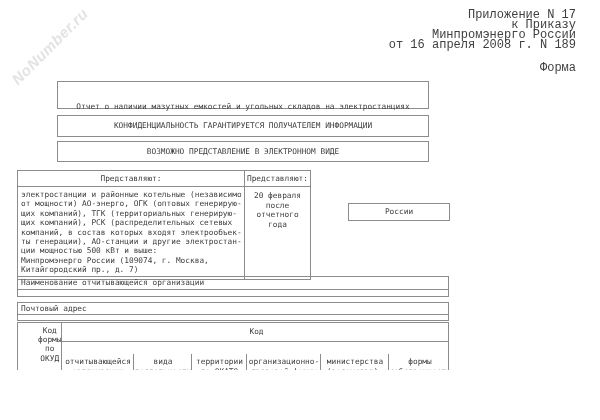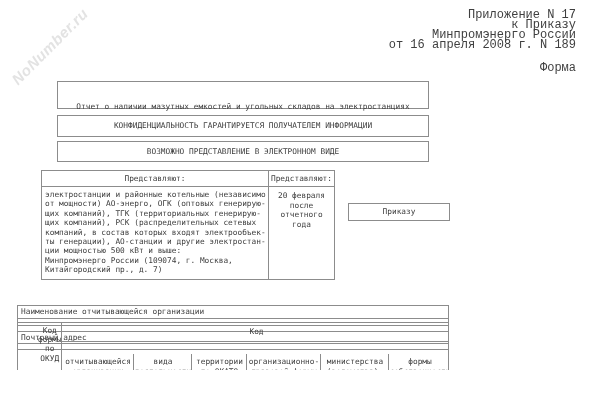--- a/index.html
+++ b/index.html
@@ -28,36 +28,36 @@
 
   
   .box { position:absolute; left:57px; width:372px; border:1px solid #8c8c8c;
          text-align:center; box-sizing:border-box; }
   .title-box { top:81px; height:28px; padding-top:20px; line-height:10px; }
   .conf-box  { top:115px; height:22px; line-height:20px; }
   .elec-box  { top:141px; height:21px; line-height:19px; }
 
   
   .t1 { position:absolute; left:17px; top:170px; width:294px;
-        border:1px solid #8c8c8c; box-sizing:border-box;margin-left:24px; }
+        border:1px solid #8c8c8c; box-sizing:border-box; }
   .t1 .row { display:flex; }
   .t1 .row.h { border-bottom:1px solid #8c8c8c; }
   .t1 .c1 { width:227px; border-right:1px solid #8c8c8c; box-sizing:border-box; }
   .t1 .c2 { flex:1; text-align:center; }
   .t1 .h .c1, .t1 .h .c2 { text-align:center; padding:3px 1px; }
   .t1 .b .c1 { text-align:left; padding:3px 1px 4px 3px; line-height:9.4px; }
   .t1 .b .c2 { padding-top:4px; line-height:9.6px; }
 
   
   .period-box { position:absolute; left:348px; top:203px; width:102px; height:18px;
         border:1px solid #8c8c8c; box-sizing:border-box; text-align:center; line-height:16px; }
 
   
   .wrow { position:absolute; left:17px; width:432px; border:1px solid #8c8c8c;
-          box-sizing:border-box; padding-left:3px;margin-top:29px; }
+          box-sizing:border-box; padding-left:3px; }
   .org-row    { top:276px; height:14px; line-height:12px; }
   .org-fill   { top:289px; height:8px;  padding:0; }
   .postal-row { top:302px; height:13px; line-height:11px; }
   .postal-fill{ top:314px; height:7px;  padding:0; }
 
   
   .kt { position:absolute; left:17px; top:322px; width:432px; height:48px;
         border:1px solid #8c8c8c; border-bottom:none; box-sizing:border-box;
         display:flex; overflow:hidden;padding-left:20px; }
   .kt-okud { width:41px; border-right:1px solid #8c8c8c; box-sizing:border-box;
@@ -108,21 +108,21 @@
 ции мощностью 500 кВт и выше:
 Минпромэнерго России (109074, г. Москва,
 Китайгородский пр., д. 7)</div>
     <div class="c2 pre">20 февраля
 после
 отчетного
 года</div>
   </div>
 </div>
 
-<div class="period-box">Приказу</div>
+<div class="period-box">России</div>
 
 <div class="wrow org-row">Наименование отчитывающейся организации</div>
 <div class="wrow org-fill"></div>
 
 <div class="wrow postal-row">Почтовый адрес</div>
 <div class="wrow postal-fill"></div>
 
 <div class="kt">
   <div class="kt-okud pre">Код
 формы

